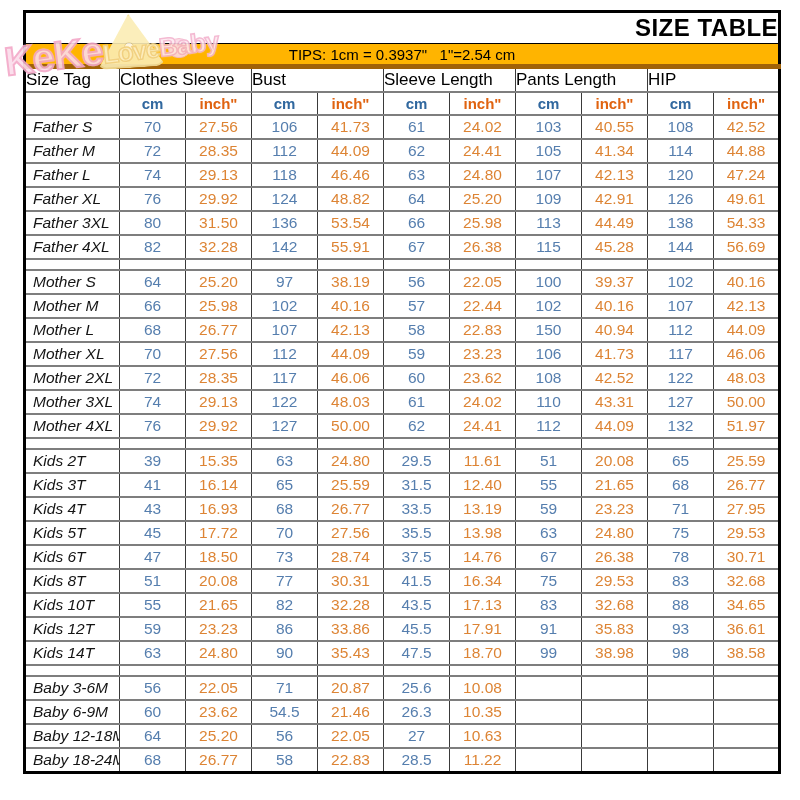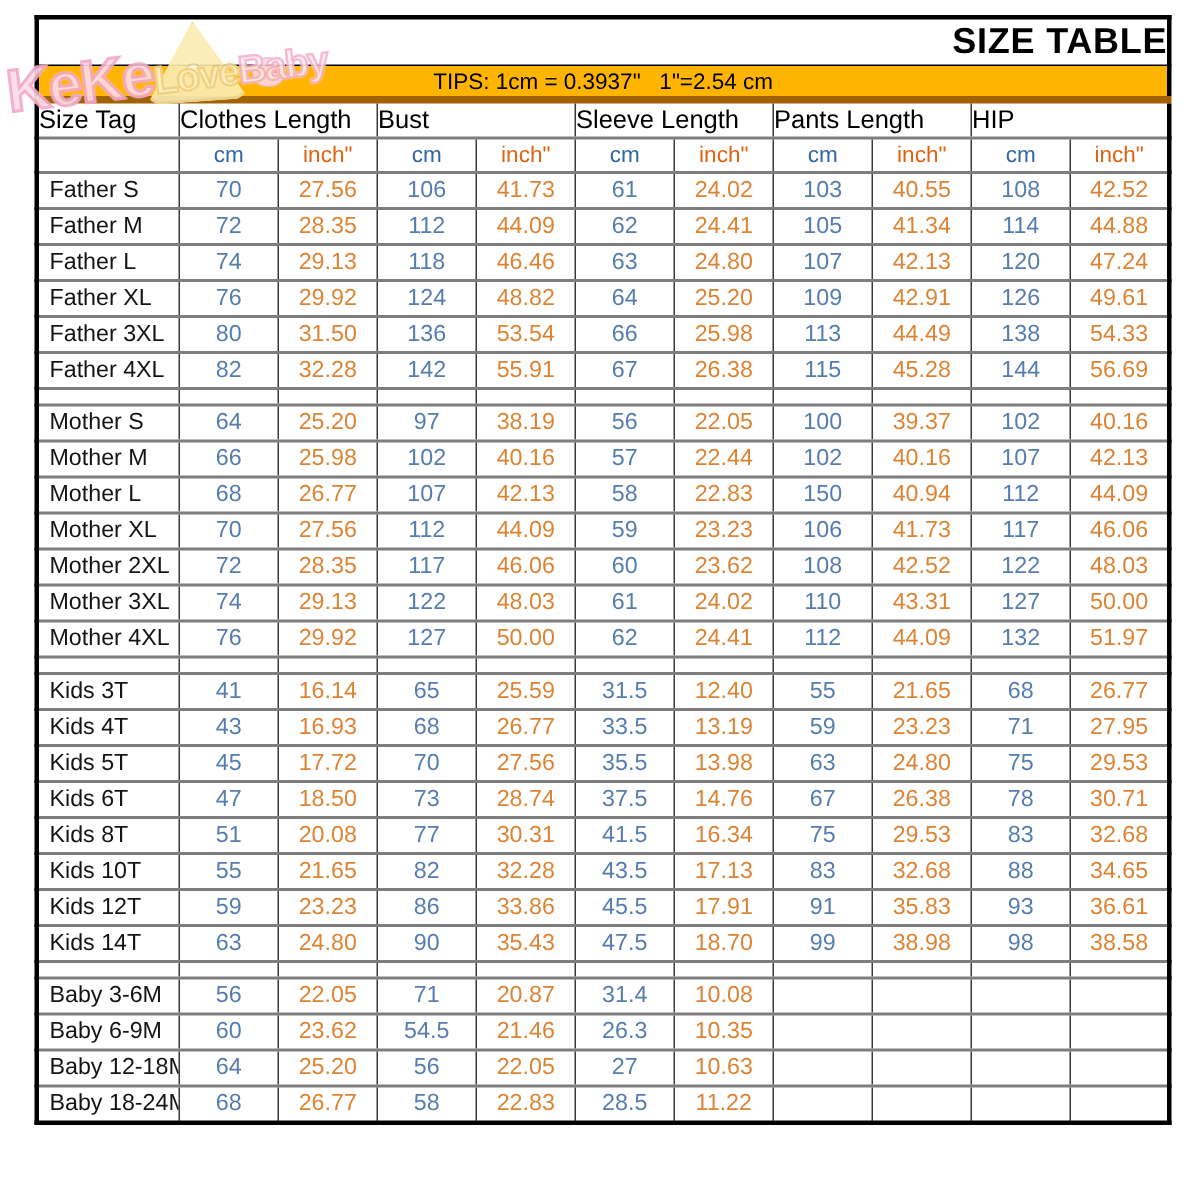--- a/index.html
+++ b/index.html
@@ -28,26 +28,26 @@
   td.tips-cell{
     height:20px;text-align:center;
     font-size:15px;font-weight:500;color:#000;
     background:#ffb400;
     border-top:1px solid #000;border-bottom:1px solid #000;
   }
   td.mh{
     height:22px;text-align:left;
     font-size:17px;color:#000;border-top:5px solid #a16207;
   }
-  td.uh{height:21px;text-align:center;font-size:15px;font-weight:normal;}
+  td.uh{height:21px;text-align:center;font-size:15px;font-weight:bold;}
   td.uh.u-cm{color:#31689f;}
   td.uh.u-inch{color:#e06310;}
   td.label{
     height:22px;text-align:left;padding-left:7px;
-    font-size:15.5px;color:#141414;
+    font-size:15.5px;color:#141414;font-style:italic;
   }
   td.num{height:22px;text-align:center;font-size:15.5px;}
   td.num.cm{color:#557eae;}
   td.num.inch{color:#dd8434;}
   tr.sep td{height:9px;}
   
   .watermark{
     position:absolute;left:0;top:12px;width:250px;height:110px;
     pointer-events:none;opacity:0.9;z-index:5;
   }
@@ -107,21 +107,21 @@
   </colgroup>
   <tbody>
     <tr>
       <td class="title-cell" colspan="11">SIZE TABLE</td>
     </tr>
     <tr>
       <td class="tips-cell" colspan="11">TIPS: 1cm = 0.3937"&nbsp;&nbsp; 1"=2.54 cm</td>
     </tr>
     <tr>
       <td class="mh">Size Tag</td>
-      <td class="mh" colspan="2">Clothes Length</td>
+      <td class="mh" colspan="2">Clothes Sleeve</td>
       <td class="mh" colspan="2">Bust</td>
       <td class="mh" colspan="2">Sleeve Length</td>
       <td class="mh" colspan="2">Pants Length</td>
       <td class="mh" colspan="2">HIP</td>
     </tr>
     <tr>
       <td class="uh"></td>
       <td class="uh u-cm">cm</td>
       <td class="uh u-inch">inch"</td>
       <td class="uh u-cm">cm</td>
@@ -323,20 +323,33 @@
         <td></td>
         <td></td>
         <td></td>
         <td></td>
         <td></td>
         <td></td>
         <td></td>
         <td></td>
       </tr>
       <tr>
+        <td class="label">Kids 2T</td>
+        <td class="num cm">39</td>
+        <td class="num inch">15.35</td>
+        <td class="num cm">63</td>
+        <td class="num inch">24.80</td>
+        <td class="num cm">29.5</td>
+        <td class="num inch">11.61</td>
+        <td class="num cm">51</td>
+        <td class="num inch">20.08</td>
+        <td class="num cm">65</td>
+        <td class="num inch">25.59</td>
+      </tr>
+      <tr>
         <td class="label">Kids 3T</td>
         <td class="num cm">41</td>
         <td class="num inch">16.14</td>
         <td class="num cm">65</td>
         <td class="num inch">25.59</td>
         <td class="num cm">31.5</td>
         <td class="num inch">12.40</td>
         <td class="num cm">55</td>
         <td class="num inch">21.65</td>
         <td class="num cm">68</td>
@@ -445,21 +458,21 @@
         <td></td>
         <td></td>
         <td></td>
       </tr>
       <tr>
         <td class="label">Baby 3-6M</td>
         <td class="num cm">56</td>
         <td class="num inch">22.05</td>
         <td class="num cm">71</td>
         <td class="num inch">20.87</td>
-        <td class="num cm">31.4</td>
+        <td class="num cm">25.6</td>
         <td class="num inch">10.08</td>
         <td class="num cm"></td>
         <td class="num inch"></td>
         <td class="num cm"></td>
         <td class="num inch"></td>
       </tr>
       <tr>
         <td class="label">Baby 6-9M</td>
         <td class="num cm">60</td>
         <td class="num inch">23.62</td>

